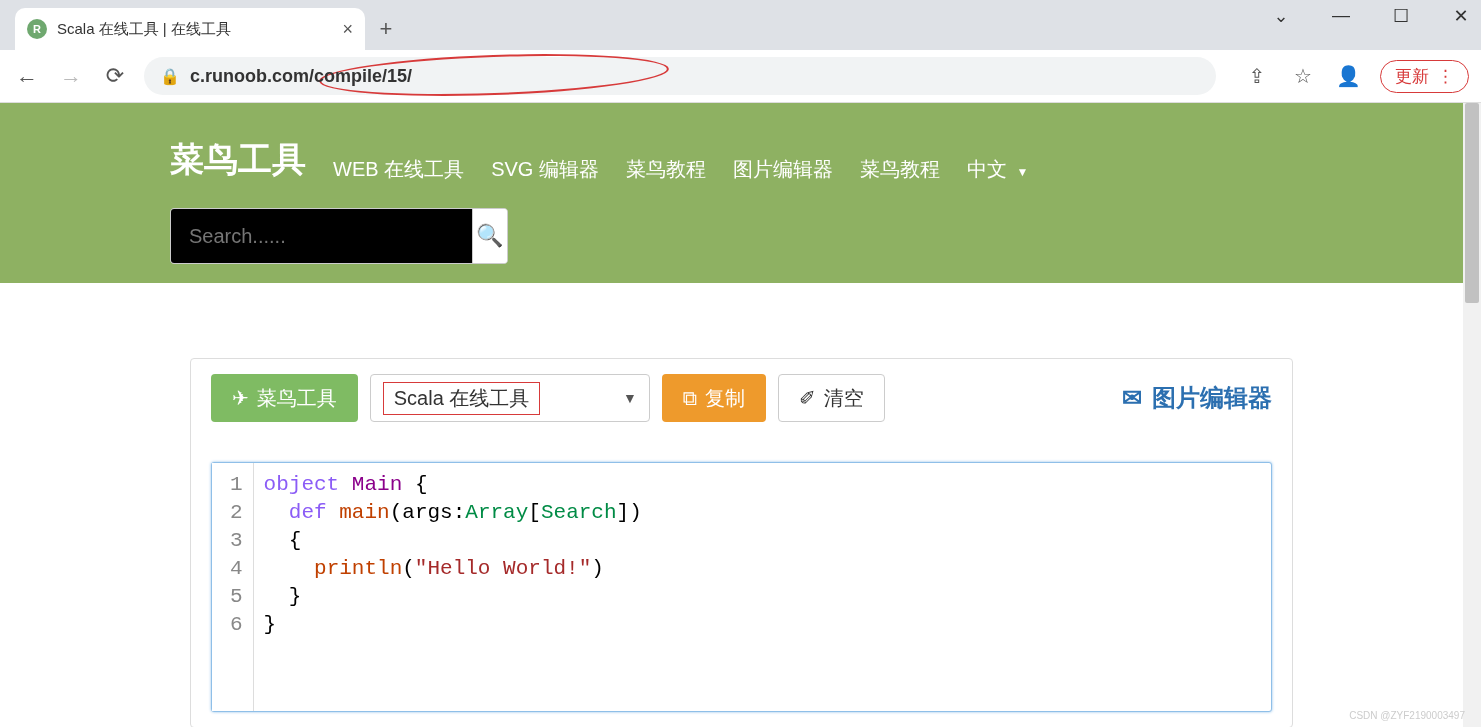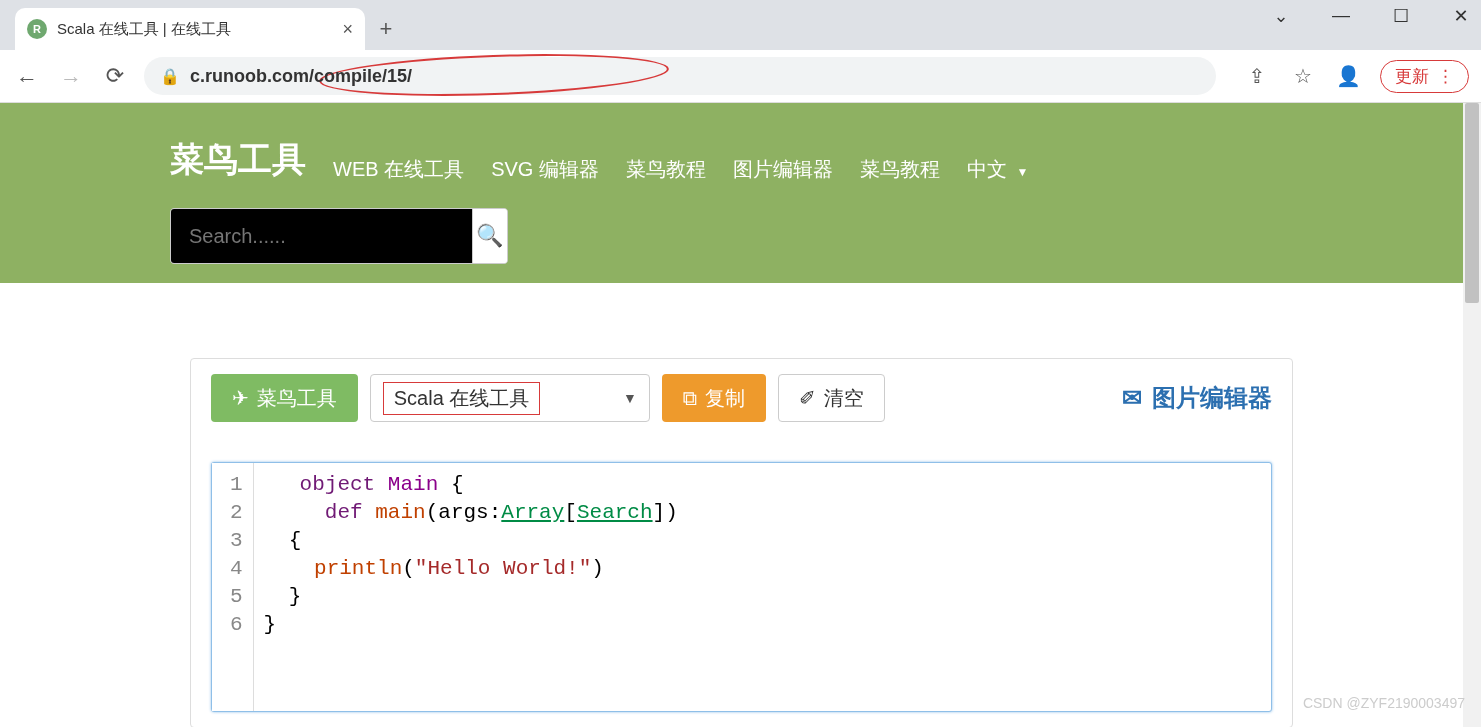--- a/index.html
+++ b/index.html
@@ -238,32 +238,32 @@
     border-right:1px solid #ddd;
     text-align:right;
     padding:8px 10px 8px 18px;
     color:#888;
   }
   .gutter div{ height:28px; line-height:28px;}
   .code-lines{
     padding:8px 10px;
   }
   .code-lines div{ height:28px; line-height:28px; white-space:pre;}
-  .kw{ color:#701a75;margin-left:36px; }
+  .kw{ color:#8b5cf6; }
   .cls{ color:#8b008b; }
   .fn{ color:#c04000; }
-  .type{ color:#008b45;text-decoration:underline; }
+  .type{ color:#008b45; }
   .str{ color:#a52a2a; }
   .pun{ color:#000; }
 
   .watermark{
     position:absolute;
     right:16px;
-    bottom:16px;
-    font-size:14px;
+    bottom:6px;
+    font-size:10px;
     color:#ccc;
   }
 </style>
 </head>
 <body>
 
 <div class="tab-bar">
   <div class="tab">
     <div class="favicon">R</div>
     <span>Scala 在线工具 | 在线工具</span>

